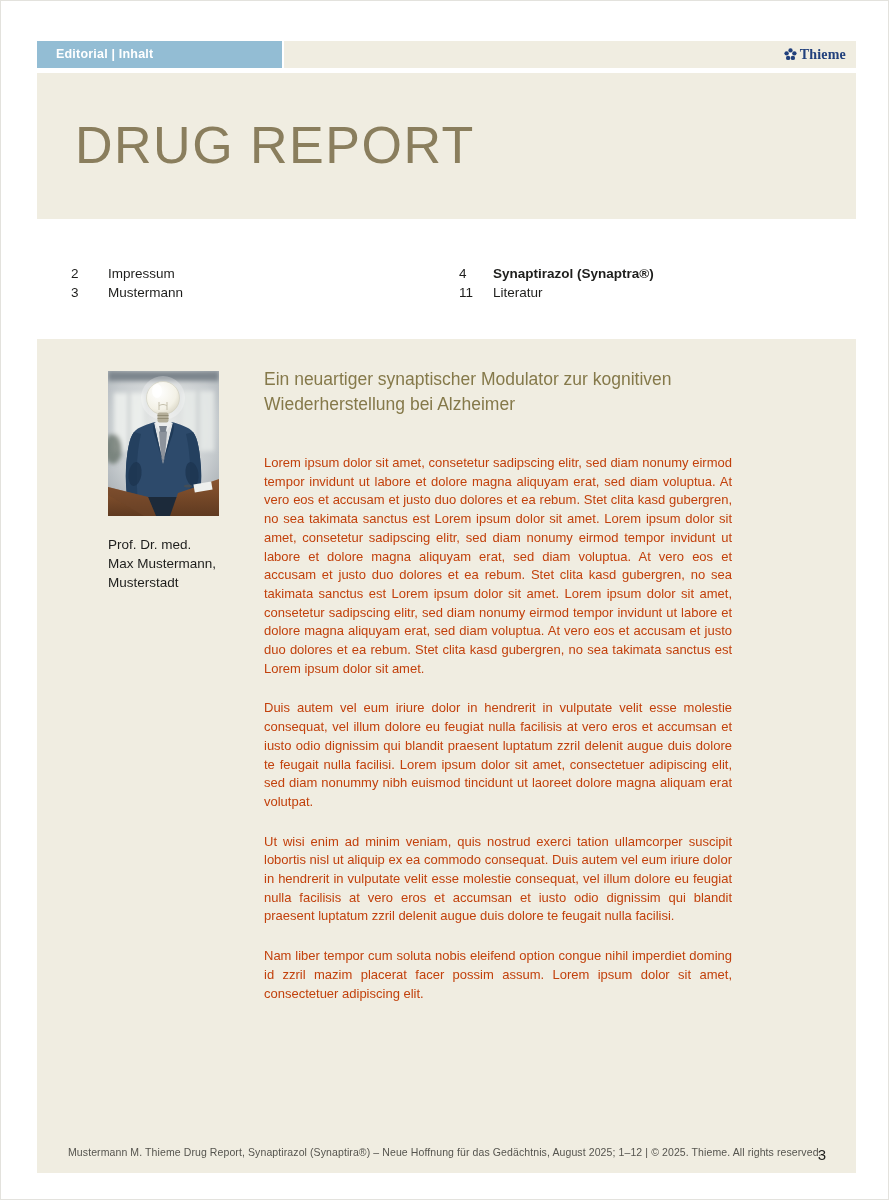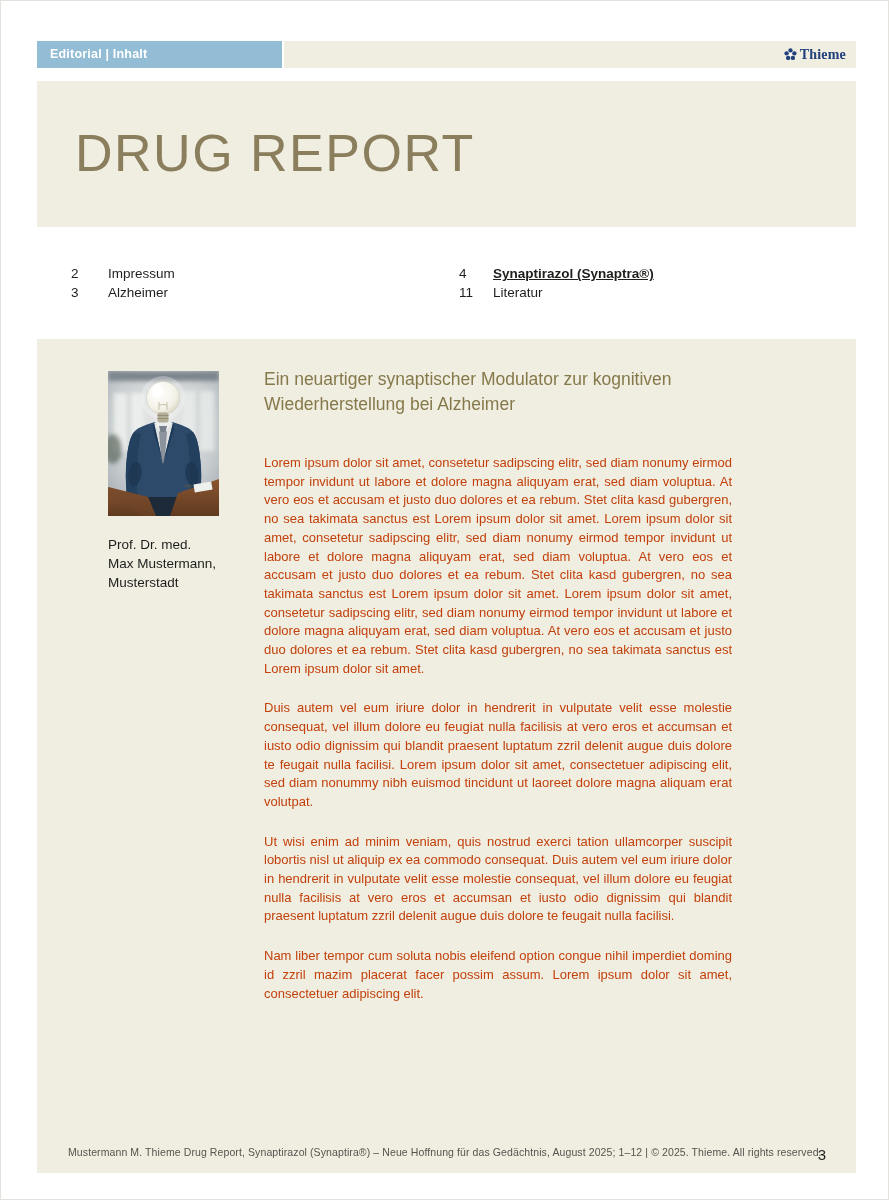--- a/index.html
+++ b/index.html
@@ -7,56 +7,55 @@
   .page {
     position:relative; width:889px; height:1200px; background:#ffffff;
     font-family:"Liberation Sans", sans-serif; overflow:hidden;
     border:1px solid #e3e2dd;
   }
 
   
   .header-tab {
     position:absolute; left:36px; top:40px; width:245px; height:27px;
     background:#93bdd4; color:#ffffff; font-size:12.5px; font-weight:bold;
-    line-height:27px; padding-left:13px; letter-spacing:.2px;
+    line-height:27px; padding-left:19px; letter-spacing:.2px;
   }
   .header-strip {
     position:absolute; left:283px; top:40px; width:572px; height:27px;
     background:#f0ede1;
   }
   .brand {
     position:absolute; right:10px; top:0; height:27px;
     display:flex; align-items:center; gap:3px;
   }
   .brand-text {
     color:#21407c; font-family:"Liberation Serif", serif;
     font-weight:bold; font-size:14px; letter-spacing:.2px;
   }
   .brand-icon { width:13px; height:13px; display:block; }
 
   
   .banner {
     position:absolute; left:36px; top:72px; width:819px; height:146px;
     background:#f0ede1;
-    margin-top:8px;
   }
   .banner-title {
     position:absolute; left:38px; top:44px;
     font-size:52px; line-height:56px; color:#8a7e5d;
     letter-spacing:1.5px; font-weight:400;
   }
 
   
   .toc-col { position:absolute; top:263px; color:#1e1e1c; }
   .toc-col.left  { left:70px; }
   .toc-col.right { left:458px; }
   .toc-row { display:flex; font-size:13.5px; line-height:19px; }
   .toc-col.left  .toc-num { width:37px; }
   .toc-col.right .toc-num { width:34px; }
-  .toc-label.bold { font-weight:bold;text-decoration:underline; }
+  .toc-label.bold { font-weight:bold; }
 
   
   .main {
     position:absolute; left:36px; top:338px; width:819px; height:834px;
     background:#f0ede1;
   }
   .photo {
     position:absolute; left:71px; top:32px; width:111px; height:145px;
     display:block;
   }
@@ -110,21 +109,21 @@
     <div class="banner-title">DRUG REPORT</div>
   </div>
 
   <div class="toc-col left">
     <div class="toc-row">
       <span class="toc-num">2</span>
       <span class="toc-label">Impressum</span>
     </div>
     <div class="toc-row">
       <span class="toc-num">3</span>
-      <span class="toc-label">Alzheimer</span>
+      <span class="toc-label">Mustermann</span>
     </div>
   </div>
   <div class="toc-col right">
     <div class="toc-row">
       <span class="toc-num">4</span>
       <span class="toc-label bold">Synaptirazol (Synaptra®)</span>
     </div>
     <div class="toc-row">
       <span class="toc-num">11</span>
       <span class="toc-label">Literatur</span>

